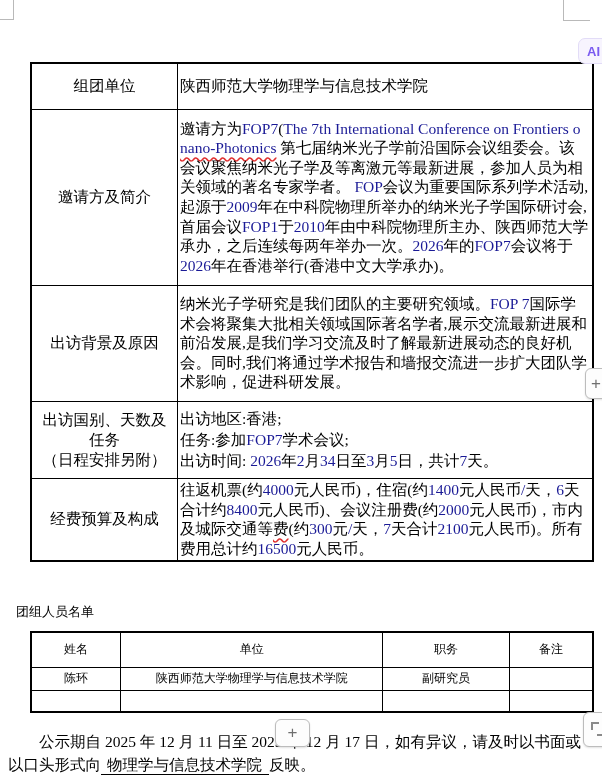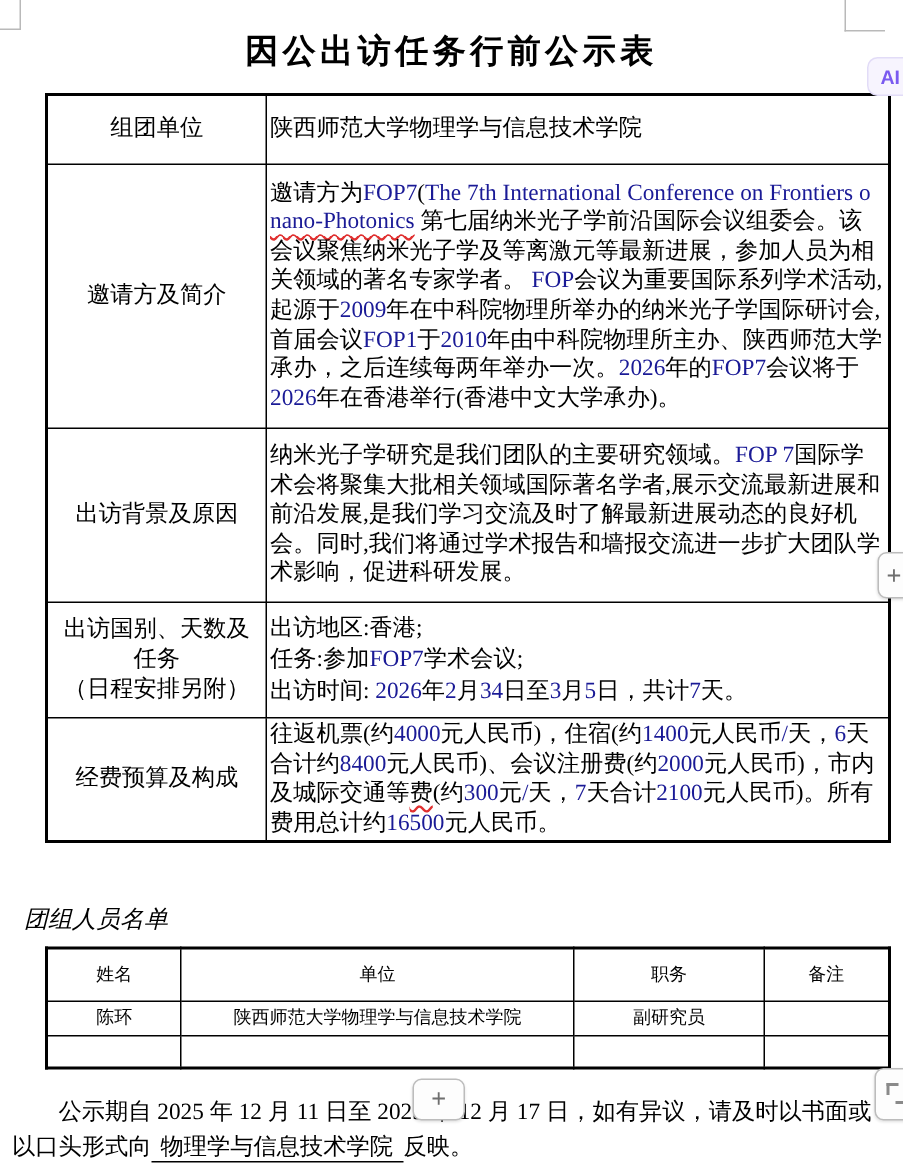--- a/index.html
+++ b/index.html
@@ -19,21 +19,21 @@
   .lbl{width:141px;text-align:center;line-height:20px;white-space:pre-line;padding:0 2px;}
   .cnt{line-height:19.6px;padding:1px 2px;text-align:left;white-space:pre-line;}
   tr.r1{height:46px;} tr.r2{height:176px;} tr.r3{height:116px;}
   tr.r4{height:77px;padding-left:7px;} tr.r5{height:83px;} tr.r6{height:40px;}
   tr.r4 .cnt{line-height:21px;}
   tr.r6 .cnt{line-height:19px;}
   .lat{color:var(--lat,#1a1a96);}
   .wavy{text-decoration:underline wavy var(--spell,#e03131);text-decoration-skip-ink:none;
         text-underline-offset:3px;text-align:center;}
   
-  .roster-label{position:absolute;left:16px;top:603px;font-size:16px;font-style:italic;}
+  .roster-label{position:absolute;left:16px;top:603px;font-size:13px;}
   .roster-table{position:absolute;left:14px;top:631px;width:564px;border:2px solid #000;}
   .roster-table td{border:1px solid #000;text-align:center;font-size:12px;padding:0 2px;}
   tr.hrow{height:35px;} tr.drow1{height:23px;} tr.drow2{height:22px;}
   
   .footer-par{position:absolute;left:8px;top:714px;width:578px;font-size:15.5px;
               line-height:23px;text-indent:2em;}
   .footer-par span{text-indent:0;}
   .u{border-bottom:1px solid #000;padding:0 7px 1px 6px;font-family:Liberation Serif, serif;}
   
   .float-btn{position:absolute;background:#fdfdfd;border:1px solid #bcbcbc;border-radius:6px;
@@ -55,21 +55,20 @@
             padding-left:8px;box-sizing:border-box;cursor:pointer;}
 </style>
 </head>
 <body>
 
 <div class="page">
 
   <div class="crop-tl"></div>
   <div class="crop-tr"></div>
 
-  <div class="doc-title">因公出访任务行前公示表</div>
 
   <table class="main-table">
     <colgroup>
         <col style="width:141px">
         <col>
       </colgroup>
     <tbody>
         <tr class="r1">
       <td class="lbl">组团单位</td>
       <td class="cnt rich autolat">陕西师范大学物理学与信息技术学院</td>

